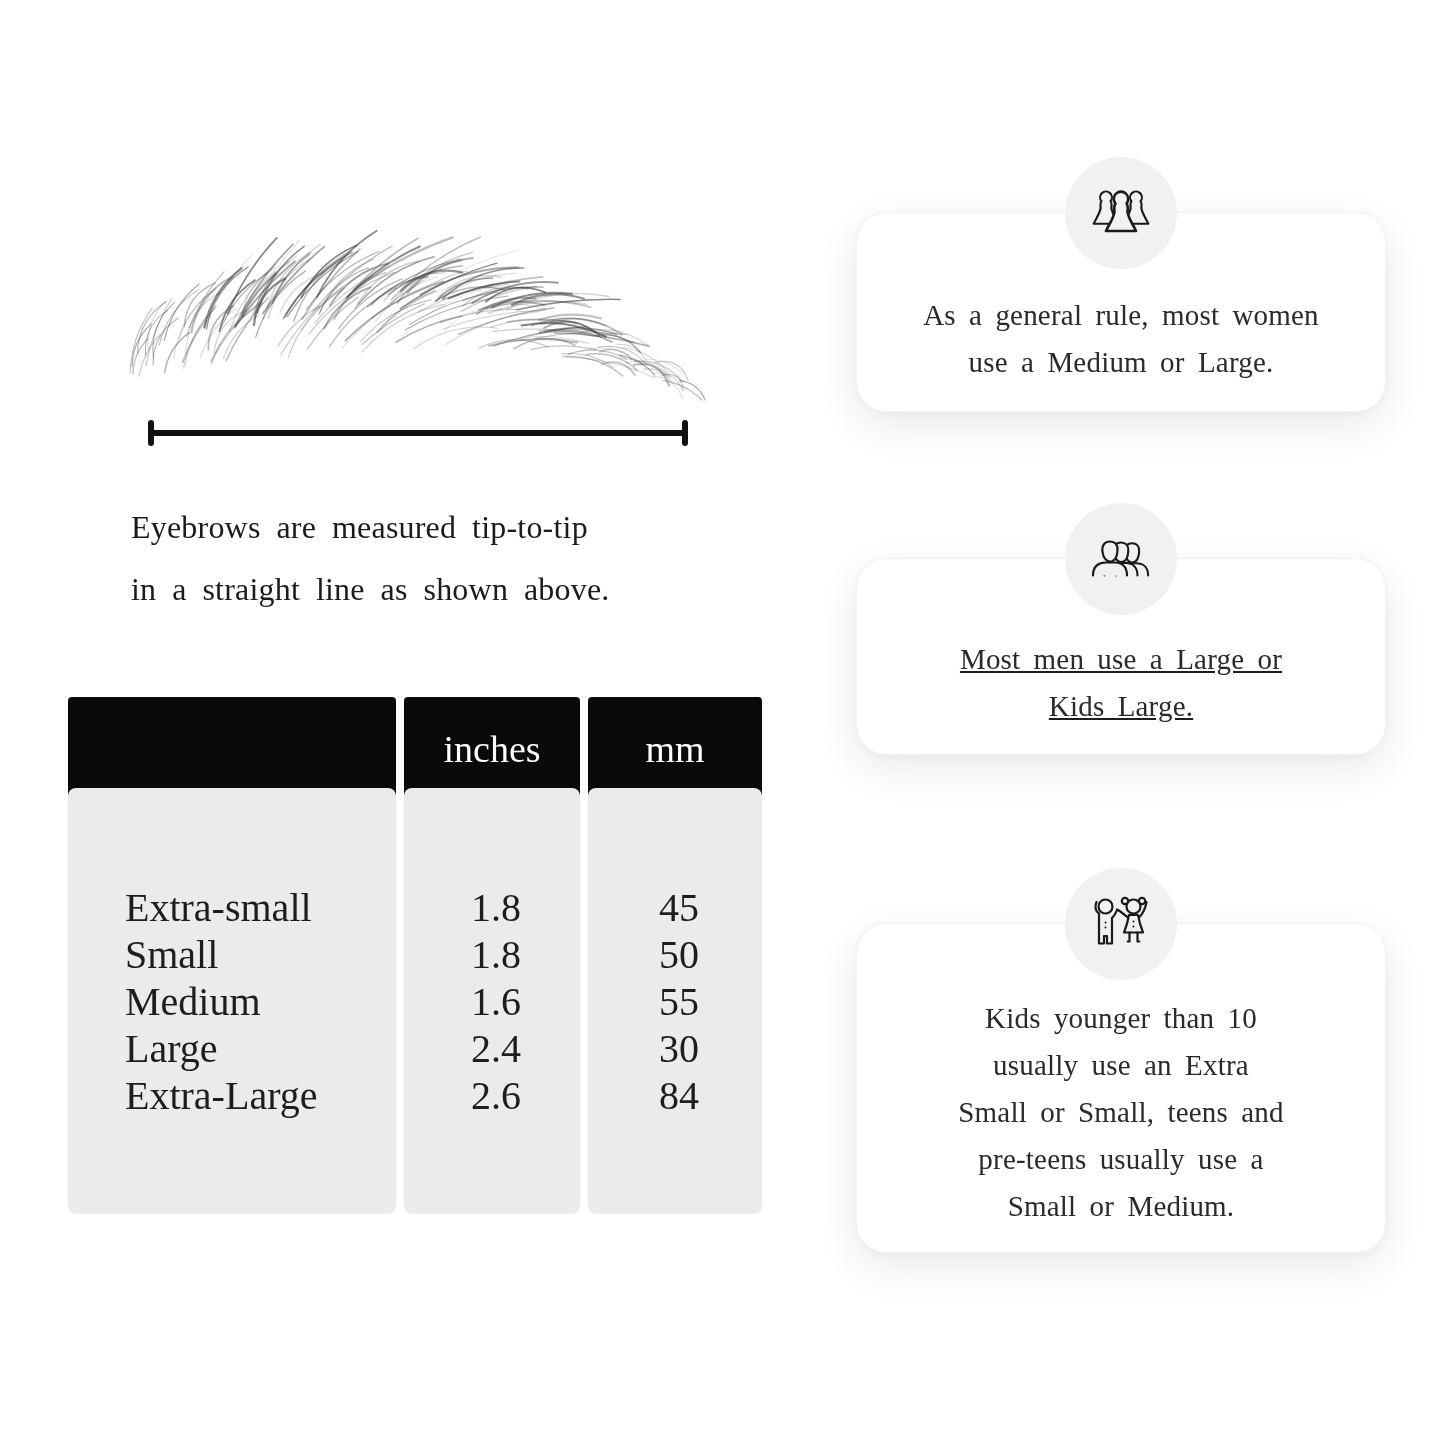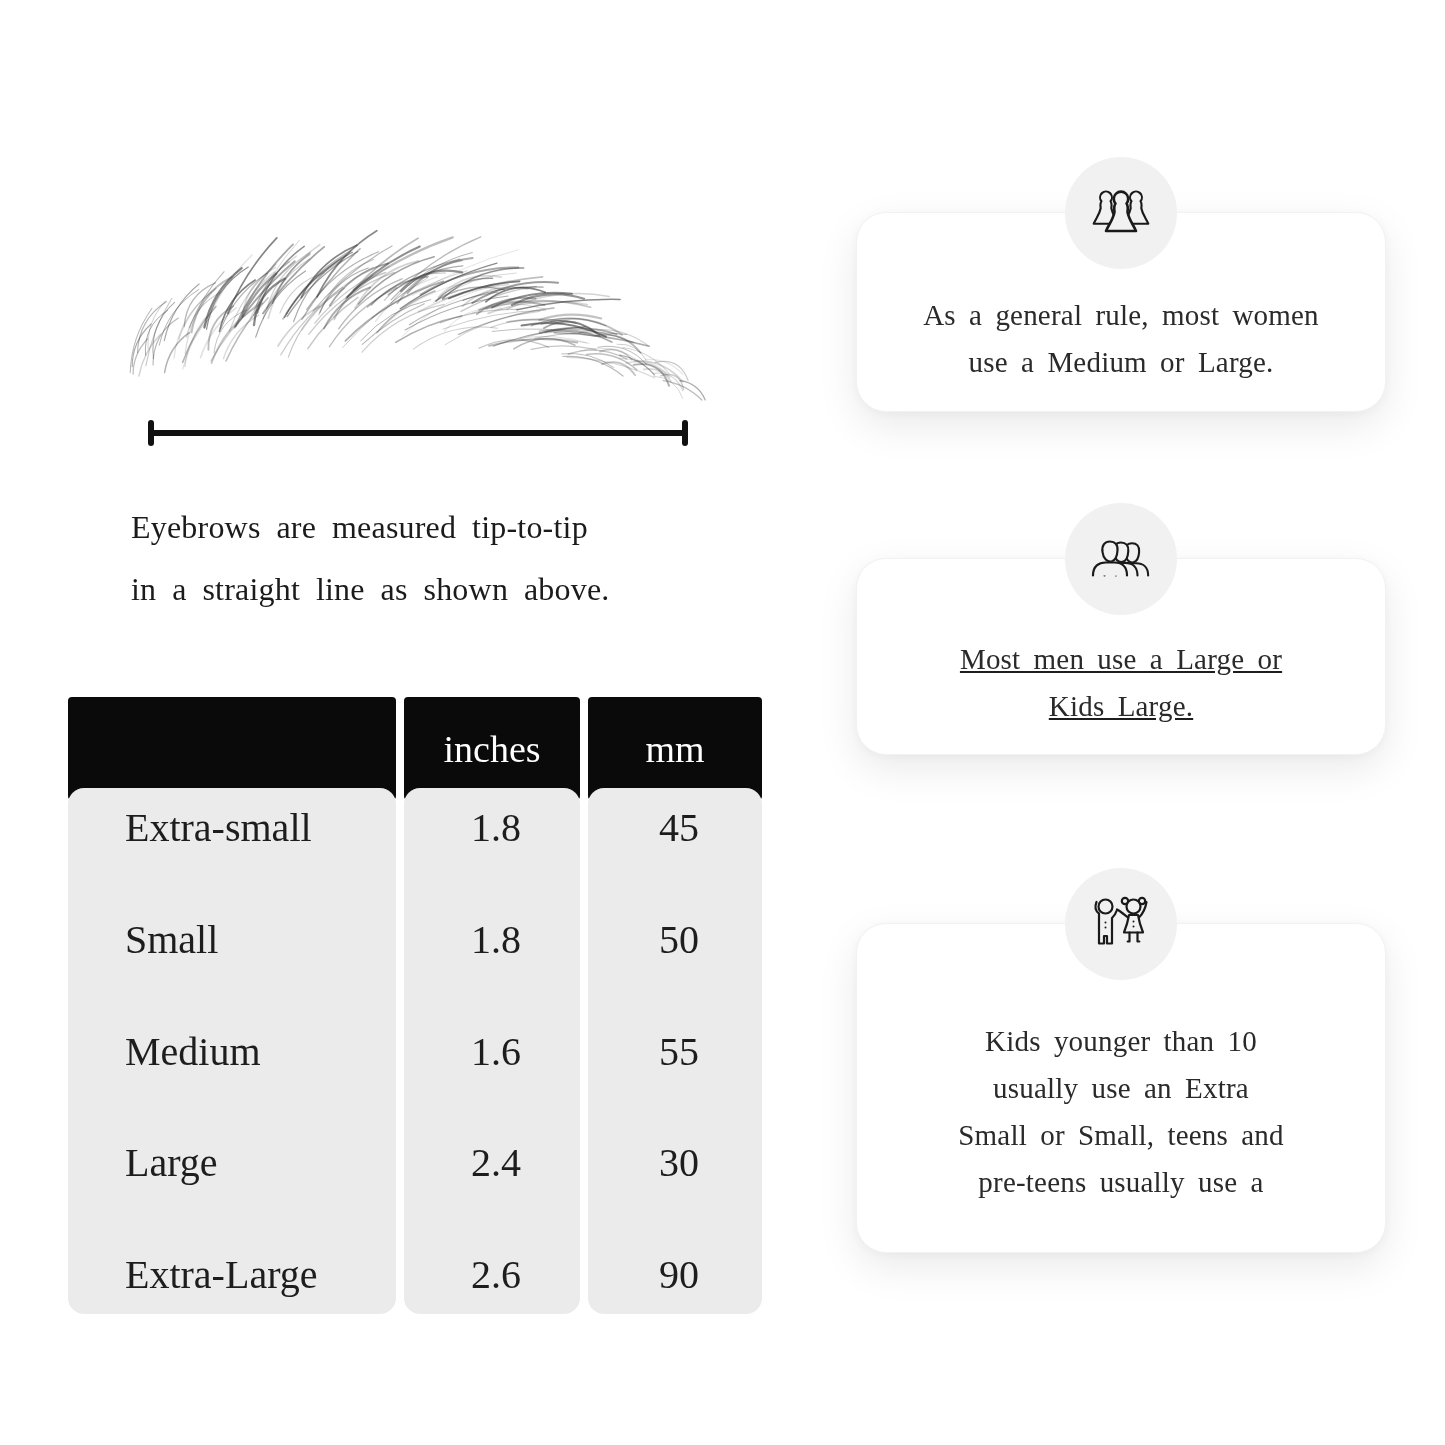--- a/index.html
+++ b/index.html
@@ -13,21 +13,21 @@
   #measure .bar{position:absolute;left:0;top:10px;width:100%;height:6px;background:#111;border-radius:3px;}
   #measure .cap{position:absolute;top:0;width:6px;height:26px;background:#111;border-radius:3px;}
   #measure .cap.l{left:0;} #measure .cap.r{right:0;}
   #caption{position:absolute;left:131px;top:496px;font-size:32px;line-height:62px;
     color:#1b1b1b;word-spacing:0.24em;letter-spacing:0.2px;white-space:nowrap;}
   #caption span{display:block;}
   
   .thead{position:absolute;left:68px;top:697px;display:grid;grid-template-columns:328px 176px 174px;column-gap:8px;}
   .th{height:103px;background:#0a0a0a;border-radius:4px;color:#ffffff;display:flex;align-items:center;justify-content:center;font-size:38px;}
   .tbody{position:absolute;left:68px;top:788px;display:grid;grid-template-columns:328px 176px 174px;column-gap:8px;}
-  .tcol{background:#ebebeb;border-radius:16px;height:526px;display:flex;flex-direction:column;justify-content:space-between;padding:16px 0;box-sizing:border-box;}
+  .tcol{background:#ebebeb;border-radius:8px;height:426px;display:flex;flex-direction:column;justify-content:center;padding:16px 0;box-sizing:border-box;}
   .tcell{font-size:40px;color:#1d1d1d;text-align:center;white-space:nowrap;padding-left:8px;}
   .tcol.labels .tcell{text-align:left;padding-left:57px;}
   
   .card{position:absolute;left:856px;width:530px;background:#ffffff;border:1px solid #f2f2f2;border-radius:30px;
     box-shadow:0 14px 40px rgba(0,0,0,0.085),0 2px 10px rgba(0,0,0,0.03);
     display:flex;flex-direction:column;justify-content:center;box-sizing:border-box;}
   #card-women{top:212px;height:200px;padding-top:54px;}
   #card-men{top:558px;height:197px;padding-top:52px;text-decoration:underline;}
   #card-kids{top:923px;height:330px;padding-top:48px;}
   .badge{position:absolute;top:-56px;left:50%;transform:translateX(-50%);width:112px;height:112px;border-radius:50%;
@@ -257,21 +257,21 @@
       <div class="tcell">1.8</div>
       <div class="tcell">1.6</div>
       <div class="tcell">2.4</div>
       <div class="tcell">2.6</div>
     </div>
     <div class="tcol">
       <div class="tcell">45</div>
       <div class="tcell">50</div>
       <div class="tcell">55</div>
       <div class="tcell">30</div>
-      <div class="tcell">90</div>
+      <div class="tcell">84</div>
     </div>
   </div>
 
   <div class="card" id="card-women">
     <div class="badge">
       <span>
         <svg width="64" height="64" viewBox="-32 -32 64 64" xmlns="http://www.w3.org/2000/svg">
           <g stroke="#1a1a1a" stroke-width="2.6" fill="#f1f1f1" stroke-linejoin="round">
             <path transform="translate(-15,-2) scale(0.82)" d="M -15 18 C -12 11 -8 7 -6.5 -1 C -7 -4.5 -7 -7.5 -5.5 -9.5 A 7.2 7.2 0 1 1 5.5 -9.5 C 7 -7.5 7 -4.5 6.5 -1 C 8 7 12 11 15 18 Z"></path>
             <path transform="translate(15,-2) scale(0.82)" d="M -15 18 C -12 11 -8 7 -6.5 -1 C -7 -4.5 -7 -7.5 -5.5 -9.5 A 7.2 7.2 0 1 1 5.5 -9.5 C 7 -7.5 7 -4.5 6.5 -1 C 8 7 12 11 15 18 Z"></path>
@@ -338,16 +338,17 @@
             <circle cx="14" cy="4.5" r="1" fill="#1a1a1a" stroke="none"></circle>
           </g>
         </svg>
       </span>
     </div>
     <div class="card-text">
       <span>Kids younger than 10</span>
       <span>usually use an Extra</span>
       <span>Small or Small, teens and</span>
       <span>pre-teens usually use a</span>
+      <span>Small or Medium.</span>
     </div>
   </div>
 
 </div>
 
 </body></html>

